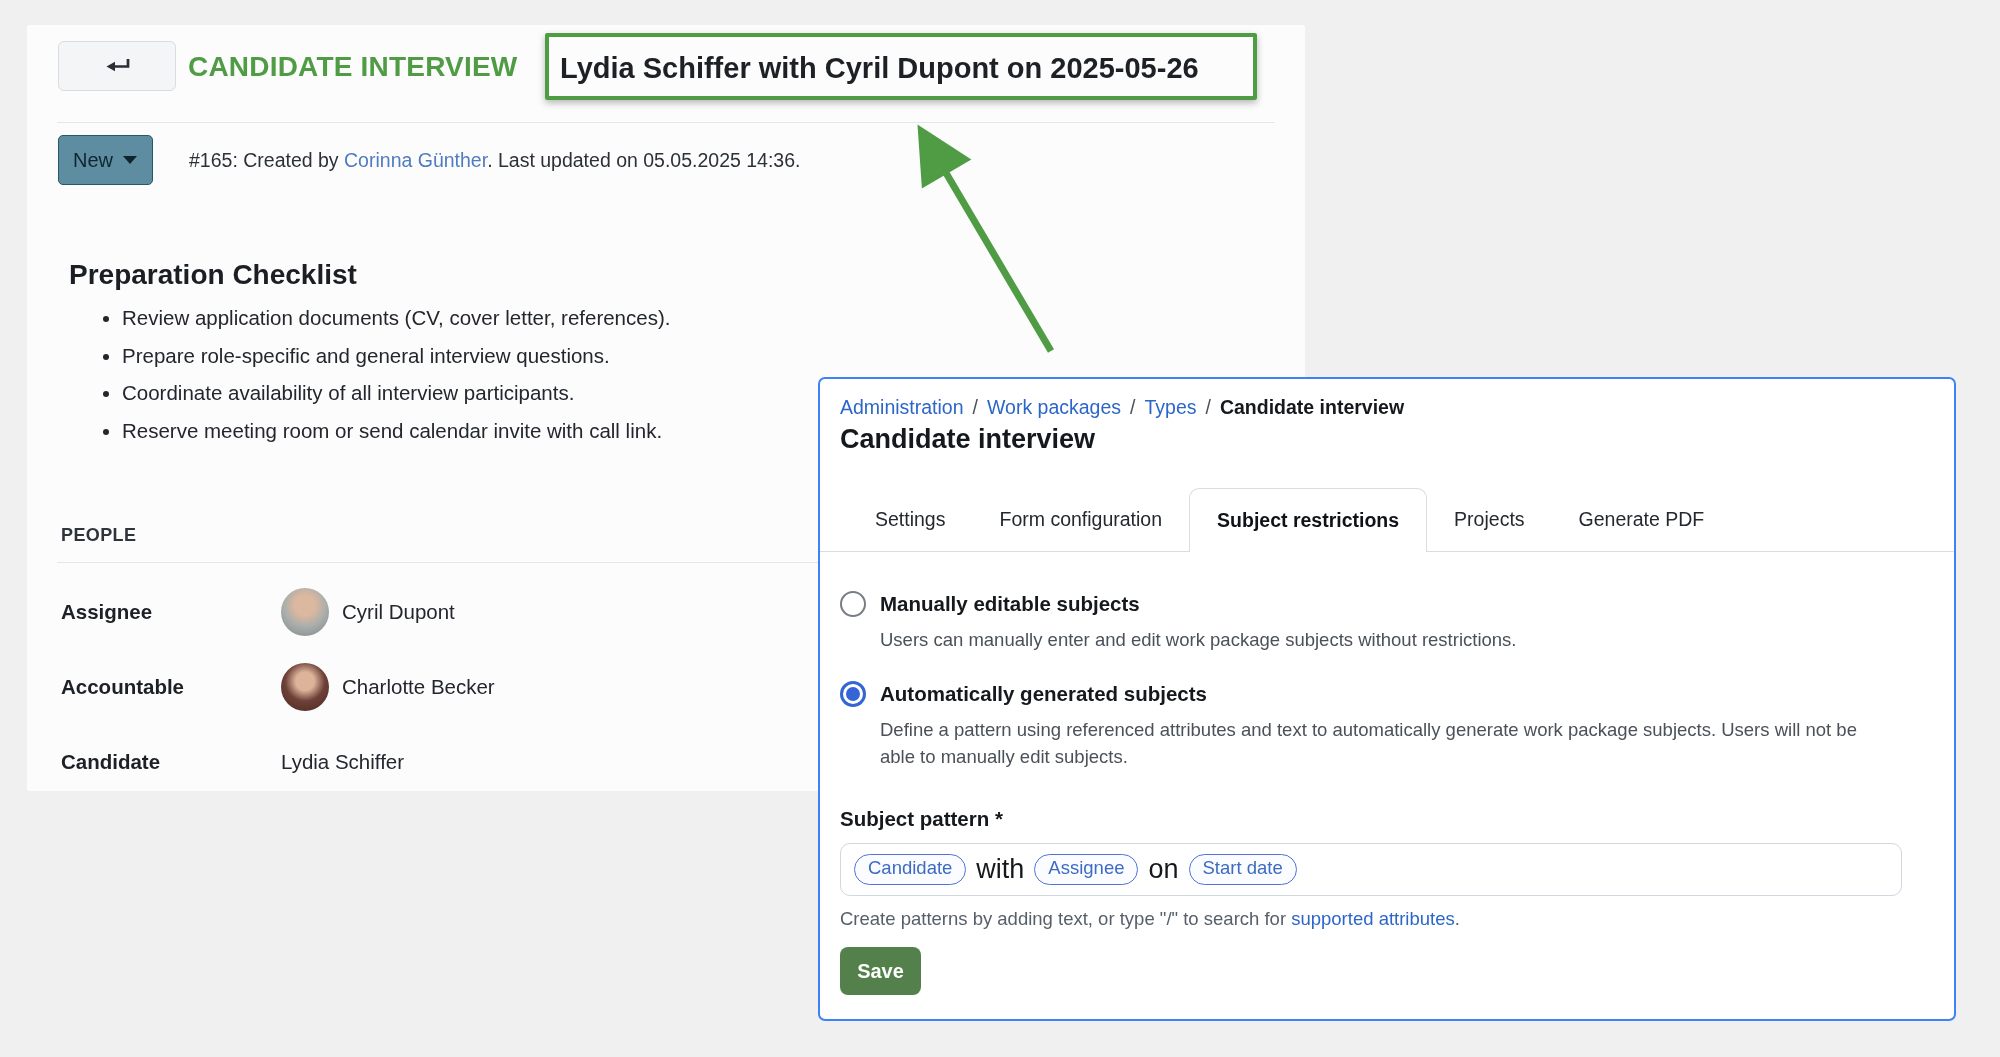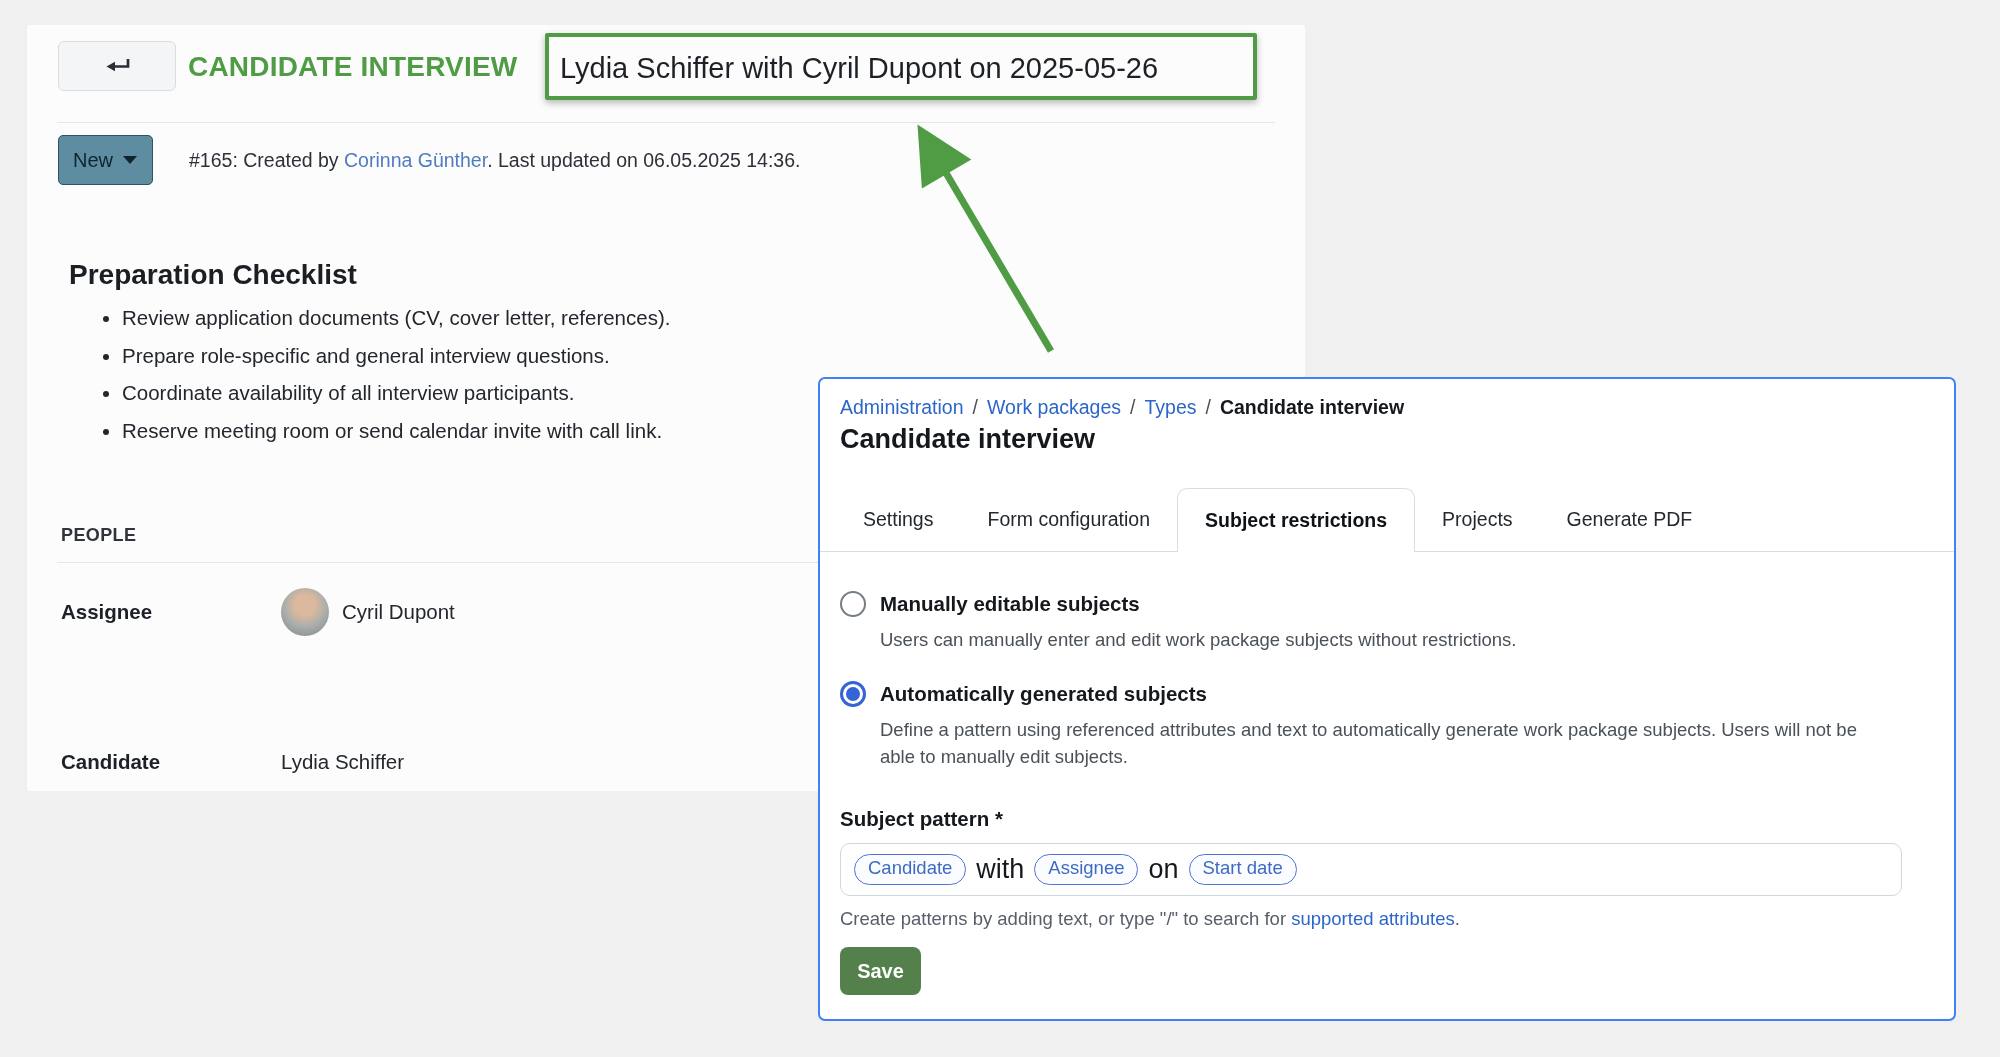--- a/index.html
+++ b/index.html
@@ -6,21 +6,21 @@
   html,body { width:2000px; height:1057px; }
   body { font-family:"Liberation Sans", sans-serif; background:#f0f0f1; position:relative; overflow:hidden; color:#22262b; }
 
   .page { position:absolute; inset:0; }
 
   
   .main-card { position:absolute; left:27px; top:25px; width:1278px; height:766px; background:#fcfcfd; border-radius:3px; }
 
   .back-btn { position:absolute; left:31px; top:16px; width:118px; height:50px; background:#f4f5f7; border:1px solid #d9dce1; border-radius:6px; cursor:pointer; display:flex; align-items:center; justify-content:center; }
   .wp-type { position:absolute; left:161px; top:26px; font-size:28px; font-weight:700; color:#4F9C45; letter-spacing:.2px; white-space:nowrap; }
-  .wp-subject { position:absolute; left:533px; top:27px; font-size:29px; font-weight:400; color:#1d2126; white-space:nowrap; }
+  .wp-subject { position:absolute; left:533px; top:27px; font-size:29px; font-weight:700; color:#1d2126; white-space:nowrap; }
   .header-divider { position:absolute; left:30px; right:30px; top:97px; border-top:1px solid #e3e6ea; }
 
   .status-row { position:absolute; left:31px; top:110px; right:40px; height:50px; display:flex; align-items:center; gap:36px; }
   .status-btn { height:50px; min-width:95px; padding:6px 14px; background:#5E8DA2; border:1px solid #2A5666; border-radius:5px; display:flex; align-items:center; gap:10px; font-size:20px; color:#0e2530; cursor:pointer; font-family:inherit; }
   .caret { width:0; height:0; border-left:7px solid transparent; border-right:7px solid transparent; border-top:8px solid #10242e; }
   .meta-line { font-size:19.5px; color:#2c3138; white-space:nowrap; }
   .meta-line a { color:#4f7cc0; text-decoration:none; cursor:pointer; }
 
   .desc-heading { position:absolute; left:42px; top:234px; font-size:28px; font-weight:700; color:#1b1f24; }
   .checklist { position:absolute; left:72px; top:281px; padding-left:23px; list-style:disc; }
@@ -38,21 +38,21 @@
   .row-candidate .rvalue { margin-left:0; }
 
   
   .overlay { position:absolute; left:818px; top:377px; width:1138px; height:644px; background:#ffffff; border:2px solid #3E82F7; border-radius:7px; z-index:20; }
   .breadcrumb { position:absolute; left:20px; top:17px; font-size:19.5px; display:flex; gap:9px; align-items:center; white-space:nowrap; }
   .breadcrumb a { color:#2C66C9; text-decoration:none; cursor:pointer; }
   .breadcrumb .sep { color:#4a5158; }
   .breadcrumb .current { color:#15181c; font-weight:700; }
   .overlay-title { position:absolute; left:20px; top:45px; font-size:27px; font-weight:700; color:#15181c; }
 
-  .tabs { position:absolute; left:0; right:0; top:109px; height:64px; border-bottom:1px solid #d8dde3; display:flex; align-items:stretch; padding-left:16px; }
+  .tabs { position:absolute; left:0; right:0; top:109px; height:64px; border-bottom:1px solid #d8dde3; display:flex; align-items:stretch; padding-left:28px; }
   .tab { padding:0 27px; display:flex; align-items:center; font-size:19.5px; color:#24292f; cursor:pointer; white-space:nowrap; }
   .tab.active { background:#fff; border:1px solid #d8dde3; border-bottom:none; border-radius:10px 10px 0 0; font-weight:700; color:#0f1317; margin-bottom:-1px; position:relative; z-index:2; }
 
   .option { position:absolute; left:20px; right:30px; }
   .option-1 { top:212px; } .option-2 { top:302px; }
   .option-head { display:flex; align-items:center; gap:14px; cursor:pointer; }
   .radio { width:26px; height:26px; border-radius:50%; flex:none; position:relative; }
   .radio.off { border:2px solid #767d86; background:#fff; }
   .radio.on { background:#3464D6; }
   .radio.on::after { content:''; position:absolute; inset:3px; border:3.5px solid #fff; border-radius:50%; }
@@ -87,38 +87,43 @@
     </button>
     <span class="wp-type">CANDIDATE INTERVIEW</span>
     <span class="wp-subject">Lydia Schiffer with Cyril Dupont on 2025-05-26</span>
     <div class="header-divider"></div>
 
     <div class="status-row">
       <button class="status-btn">
         <span>New</span>
         <span class="caret"></span>
       </button>
-      <p class="meta-line"><span>#165: Created by </span><a>Corinna Günther</a><span>. Last updated on 06.05.2025 14:36.</span></p>
+      <p class="meta-line"><span>#165: Created by </span><a>Corinna Günther</a><span>. Last updated on 05.05.2025 14:36.</span></p>
     </div>
 
     <h2 class="desc-heading">Preparation Checklist</h2>
     <ul class="checklist">
       <li>Review application documents (CV, cover letter, references).</li>
       <li>Prepare role-specific and general interview questions.</li>
       <li>Coordinate availability of all interview participants.</li>
       <li>Reserve meeting room or send calendar invite with call link.</li>
     </ul>
 
     <div class="people-heading">PEOPLE</div>
     <div class="people-divider"></div>
 
     <div class="people-row row-assignee">
       <span class="rlabel">Assignee</span>
       <span class="avatar man"></span>
       <span class="rvalue">Cyril Dupont</span>
+    </div>
+    <div class="people-row row-accountable">
+      <span class="rlabel">Accountable</span>
+      <span class="avatar woman"></span>
+      <span class="rvalue">Charlotte Becker</span>
     </div>
     <div class="people-row row-candidate">
       <span class="rlabel">Candidate</span>
       <span class="rvalue">Lydia Schiffer</span>
     </div>
   </section>
 
   <aside class="overlay">
     <nav class="breadcrumb">
       <a>Administration</a>

